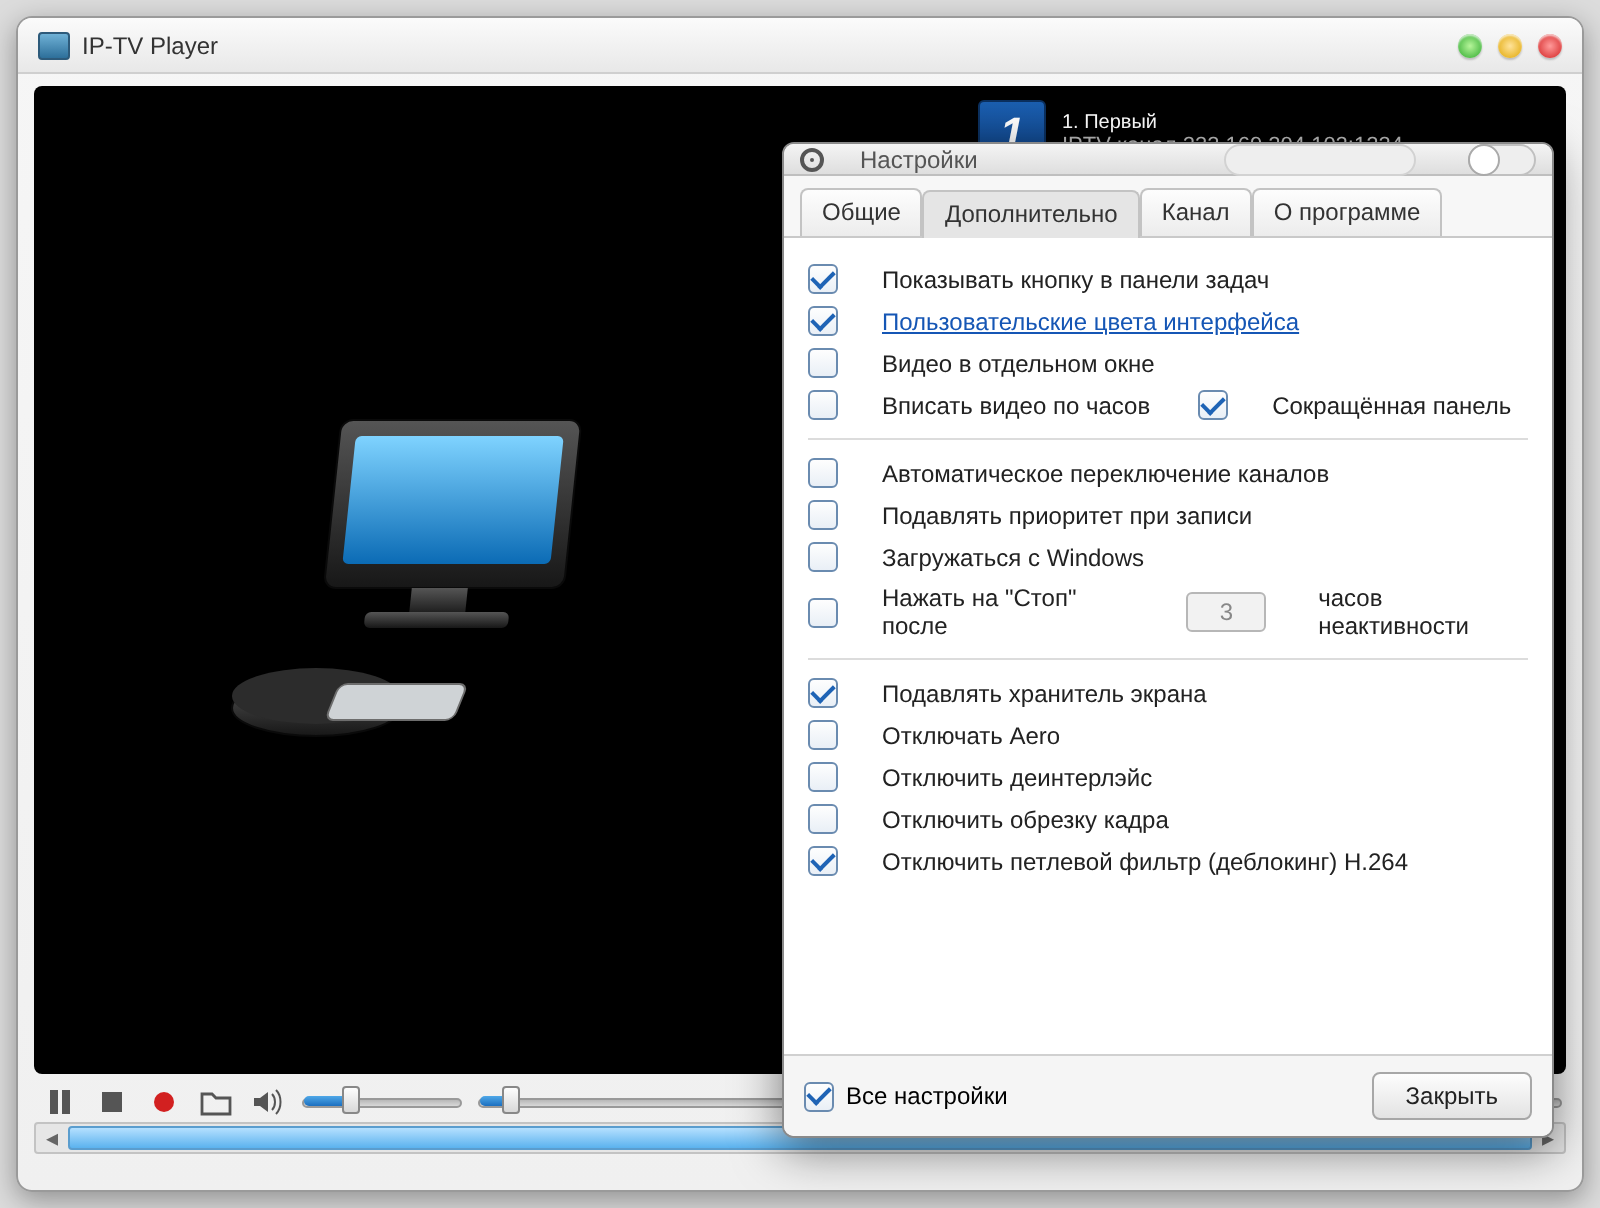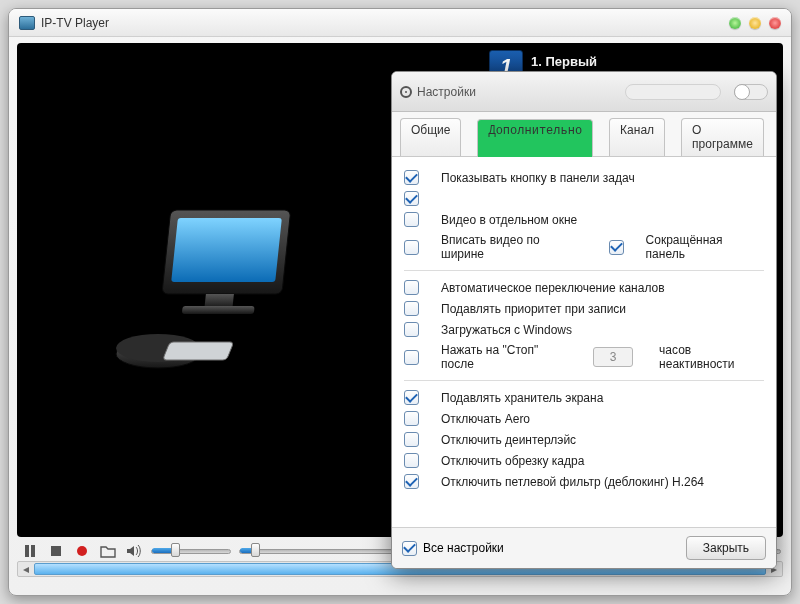--- a/index.html
+++ b/index.html
@@ -49,21 +49,21 @@
     color:#fff;
   }
   .channel-logo {
     width: 34px; height: 34px;
     background: linear-gradient(#1b5fb0,#0d3f80);
     border:1px solid #0b305f;
     border-radius:3px;
     display:flex; align-items:center; justify-content:center;
     color:#fff; font-size:22px; font-style:italic; font-weight:bold;
   }
-  .channel-text .name { font-weight:bold; font-size:13px; }
+  .channel-text .name { font-weight:normal; font-size:10px; }
   .channel-text .info { font-size:11px; color:#bbb; }
 
   .controls {
     display:flex; align-items:center; gap:8px;
     padding: 4px 10px 2px 12px;
   }
   .btn { color:#555; cursor:pointer; display:inline-flex; align-items:center; justify-content:center; width:18px; height:16px; }
   .btn.rec { color:#d22020; }
   .slider { position:relative; height:14px; display:flex; align-items:center; }
   .slider .track { height:5px; border-radius:3px; background:linear-gradient(#b8b8b8,#d8d8d8); border:1px solid #999; width:100%; }
@@ -91,42 +91,42 @@
   .scrollbar-h .arrow.r { right:1px; }
 
   
   .dialog {
     position:absolute; left:382px; top:62px; width:386px; height:498px;
     background:#fff; border:1px solid #8a8a8a; border-radius:6px;
     box-shadow: 0 6px 24px rgba(0,0,0,.5);
     display:flex; flex-direction:column; overflow:hidden;
   }
   .dialog-title {
-    height:40px; display:flex; align-items:center; gap:5px;
+    height:16px; display:flex; align-items:center; gap:18px;
     padding:0 8px;
     background: linear-gradient(#f4f4f4,#dedede);
     border-bottom:1px solid #bfbfbf;
     color:#555;
   }
   .gear { width:12px; height:12px; border:2px solid #555; border-radius:50%; position:relative; }
   .gear::after { content:""; position:absolute; inset:3px; background:#555; border-radius:50%; }
 
   .dialog-title .blur { margin-left:auto; width:96px; height:16px; background:#eee; border:1px solid #d2d2d2; border-radius:8px; }
   .dialog-title .toggle { width:34px; height:16px; background:#eee; border:1px solid #c0c0c0; border-radius:10px; margin-left:8px; position:relative; }
   .dialog-title .toggle::after { content:""; position:absolute; width:14px; height:14px; background:#fff; border:1px solid #aaa; border-radius:50%; left:-1px; top:-1px; }
 
   .tabs { display:flex; padding:6px 8px 0 8px; border-bottom:1px solid #c9c9c9; background:#f7f7f7; }
   .tab {
     padding:4px 10px 5px 10px;
     border:1px solid #c3c3c3; border-bottom:none;
     border-radius:4px 4px 0 0;
-    margin-right:16px; background:linear-gradient(#fdfdfd,#ececec);
+    margin-right:0; background:linear-gradient(#fdfdfd,#ececec);
     color:#333; cursor:pointer;
   }
-  .tab.active { background:#22c55e; position:relative; top:1px;font-family:Liberation Mono, monospace; }
+  .tab.active { background:#e5e5e5; position:relative; top:1px; }
 
   .dialog-body { flex:1; overflow:auto; padding:10px 12px 6px 12px; }
   .row { display:flex; align-items:center; gap:22px; padding:3px 0; color:#222; }
   .cb {
     width:15px; height:15px; border:1px solid #6a8bb0; border-radius:3px;
     background:linear-gradient(#fefefe,#e9eff6); display:inline-flex; align-items:center; justify-content:center;
     flex-shrink:0;
   }
   .cb.checked::after {
     content:""; width:9px; height:5px; border-left:2px solid #1e63b5; border-bottom:2px solid #1e63b5; transform:rotate(-45deg); margin-top:-3px;
@@ -257,29 +257,30 @@
       <div class="tab">О программе</div>
     </div>
 
     <div class="dialog-body">
       <div class="row">
           <span class="cb checked"></span>
           <span>Показывать кнопку в панели задач</span>
         </div>
       <div class="row">
           <span class="cb checked"></span>
+          <span class="link">Пользовательские цвета интерфейса</span>
         </div>
       <div class="row">
           <span class="cb"></span>
           <span>Видео в отдельном окне</span>
         </div>
       <div class="two-col">
         <div class="row">
             <span class="cb"></span>
-            <span>Вписать видео по ширине</span>
+            <span>Вписать видео по часов</span>
           </div>
         <div class="row">
             <span class="cb checked"></span>
             <span>Сокращённая панель</span>
           </div>
       </div>
       <div class="sep"></div>
       <div class="row">
           <span class="cb"></span>
           <span>Автоматическое переключение каналов</span>

